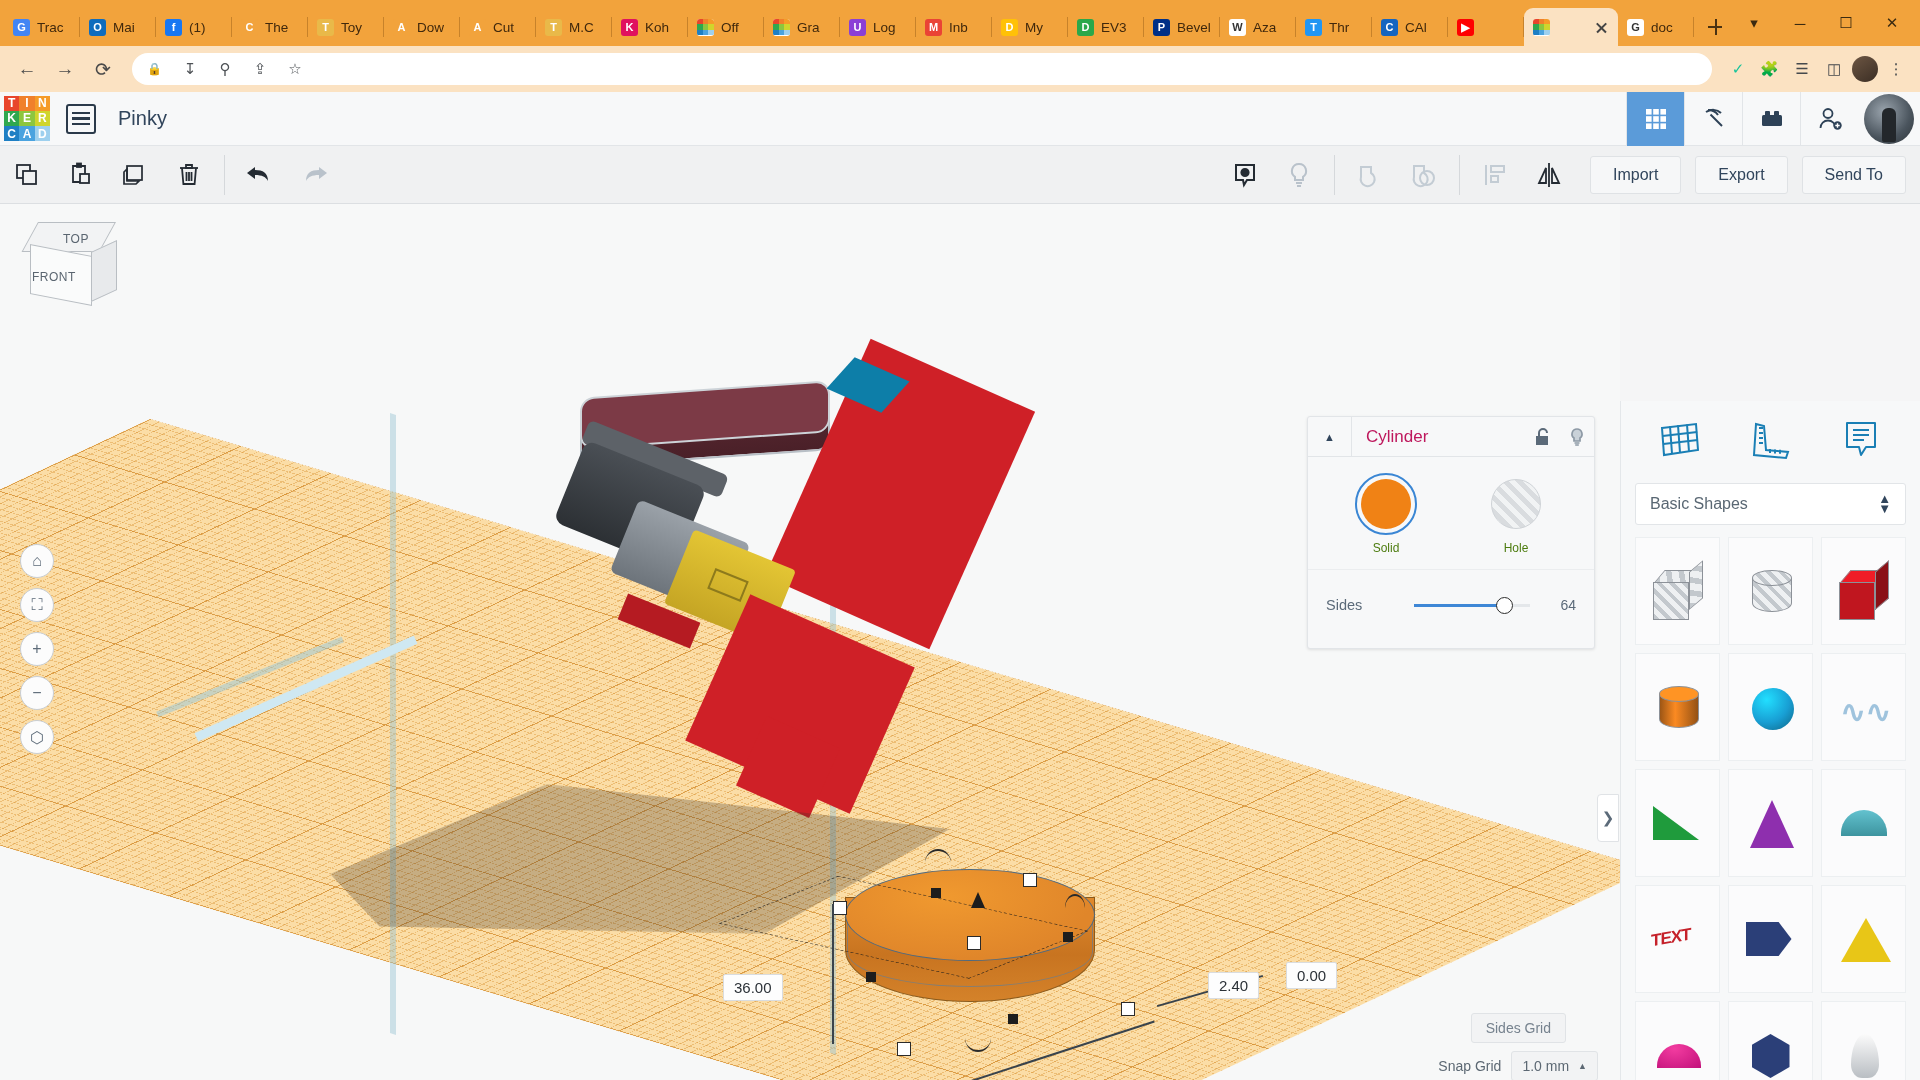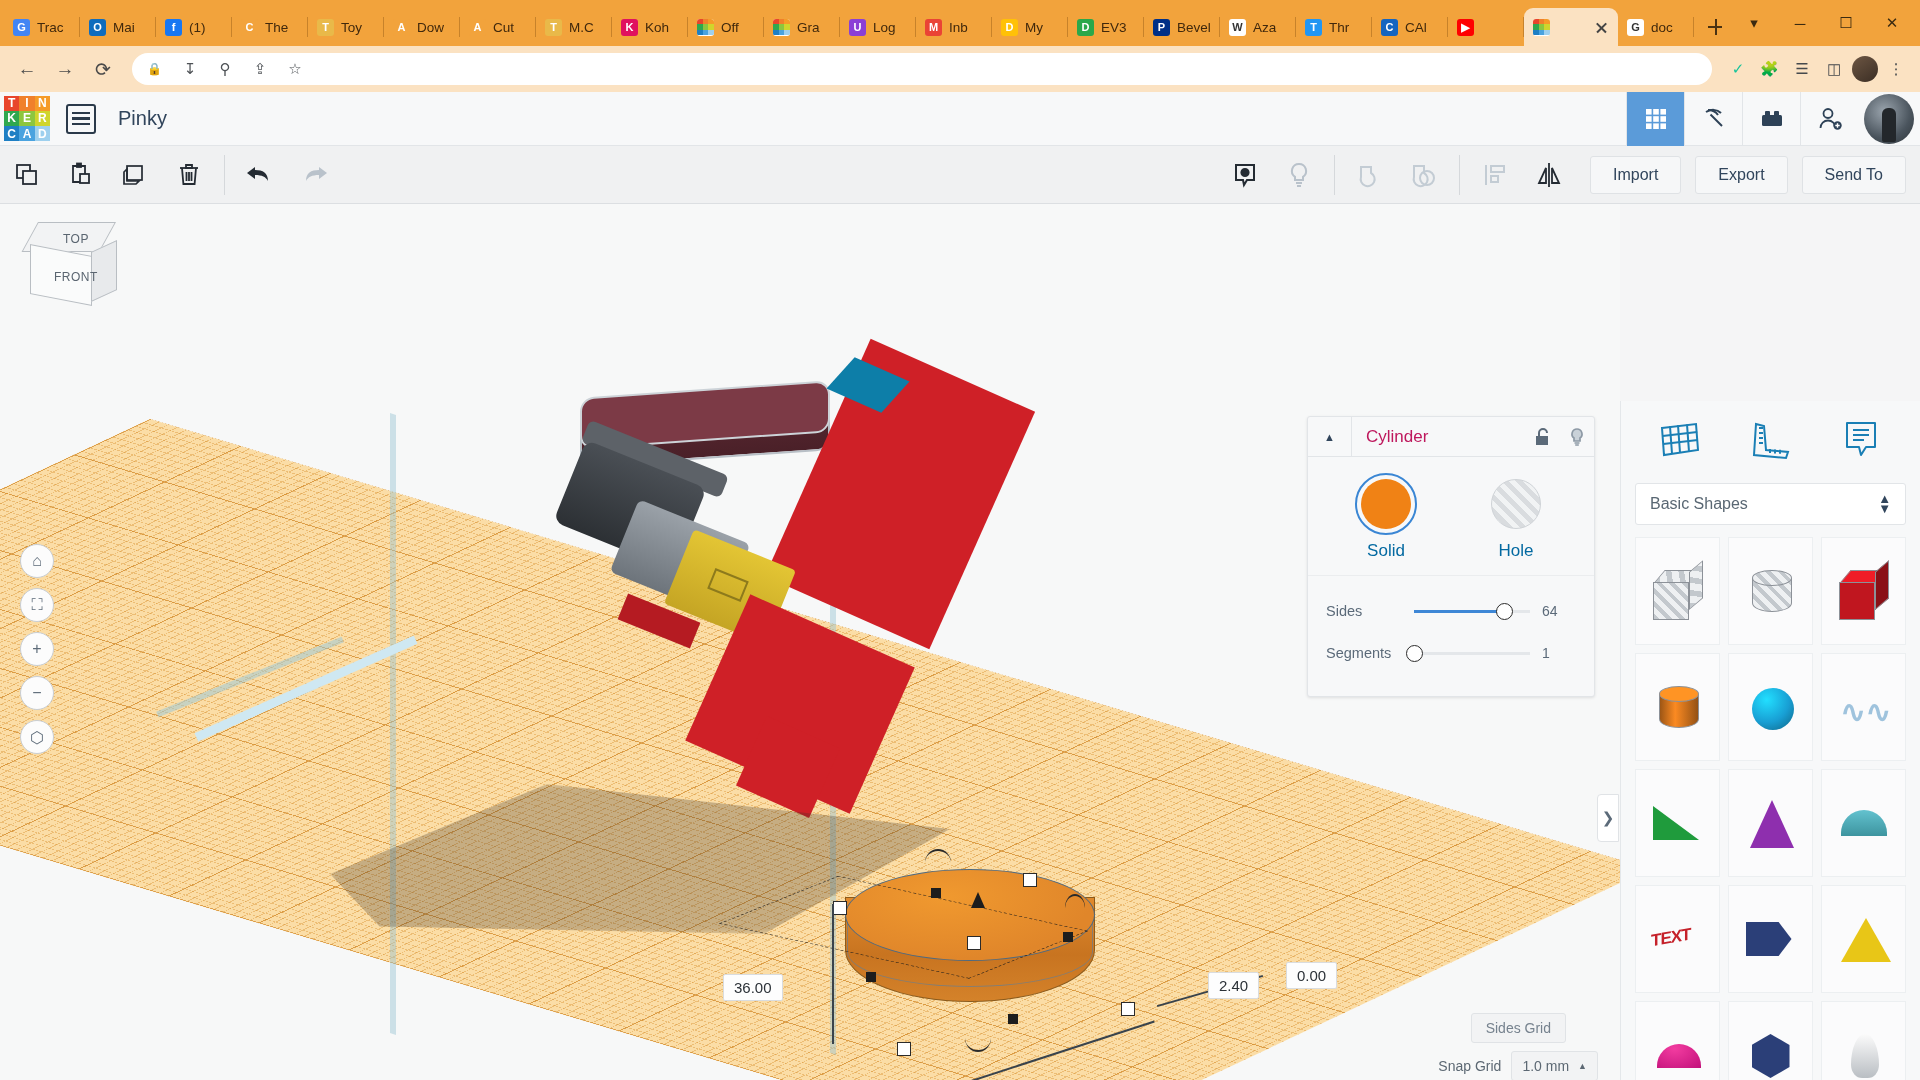--- a/index.html
+++ b/index.html
@@ -164,29 +164,29 @@
      justify-content:center; border-right:1px solid #e2e5e8; color:#31455c; font-size:11px; }
   #insp-title { flex:1; padding-left:14px; font-size:17px; color:#be185d; }
   .insp-hic { width:34px; height:40px; display:flex; align-items:center;
      justify-content:center; color:#5b6a79; }
   #insp-modes { display:flex; justify-content:center; gap:54px; padding:22px 0 14px; }
   .mode { width:76px; text-align:center; }
   .mode .swatch { width:50px; height:50px; border-radius:50%; margin:0 auto 12px; }
   .mode.solid .swatch { background:#f08215; outline:2.5px solid #3a86d4; outline-offset:4px; }
   .mode.hole .swatch { border:1px solid #cfd3d7;
      background:repeating-linear-gradient(45deg,#d9dcdf 0 5px,#f1f3f4 5px 10px); }
-  .mode .mlabel { font-size:17px; color:#0369a1; }
+  .mode .mlabel { font-size:12px; color:#4d7c0f; }
   #insp-sliders { padding:14px 18px 22px; border-top:1px solid #ebedef; }
   .srow { display:flex; align-items:center; height:42px; }
   .slabel { width:76px; font-size:14.5px; color:#5b6a79; }
   .strack { flex:1; height:3px; background:#e4e7ea; position:relative; margin:0 12px; }
   .sfill { position:absolute; left:0; top:0; height:3px; background:#3e87d6; }
   .sknob { position:absolute; top:-7px; width:17px; height:17px; border-radius:50%;
      background:#fff; border:1.6px solid #2c2c2c; }
-  .sval { width:34px; font-size:14px; color:#5b6a79; }
+  .sval { width:34px; text-align:right; font-size:14px; color:#5b6a79; }
 
   
   #panel-arrow { position:absolute; left:1597px; top:590px; width:22px; height:48px;
      background:#fff; border:1px solid #e0e3e6; border-radius:4px 0 0 4px;
      display:flex; align-items:center; justify-content:center; color:#5b6a79;
      font-size:15px; }
 
   
   #shapes-panel { position:absolute; left:1620px; top:197px; width:300px; height:883px;
      background:#f7f8f9; border-left:1px solid #e4e7ea; }
@@ -600,21 +600,21 @@
     </div>
     <div class="mdl" style="left:330px;top:580px;width:620px;height:150px;
       background:rgba(60,50,40,.28);
       clip-path:polygon(0 60%,35% 0,100% 30%,70% 100%,8% 95%);filter:blur(3px);"></div>
 
     <div id="viewcube">
       <div class="cube-top"></div>
       <div class="cube-front"></div>
       <div class="cube-side"></div>
       <div class="cube-lbl" style="left:33px;top:10px;">TOP</div>
-      <div class="cube-lbl" style="left:24px;top:48px;text-align:center;">FRONT</div>
+      <div class="cube-lbl" style="left:2px;top:48px;text-align:center;">FRONT</div>
     </div>
 
     <div id="viewnav">
       <div class="vnav">⌂</div>
       <div class="vnav">⛶</div>
       <div class="vnav">+</div>
       <div class="vnav">−</div>
       <div class="vnav">⬡</div>
     </div>
 
@@ -692,28 +692,20 @@
     </div>
     <div id="insp-sliders">
         <div class="srow">
           <span class="slabel">Sides</span>
           <span class="strack">
             <span class="sfill" style="width:78%"></span>
             <span class="sknob" style="left:calc(78% - 8px)"></span>
           </span>
           <span class="sval">64</span>
         </div>
-        <div class="srow">
-          <span class="slabel">Segments</span>
-          <span class="strack">
-            <span class="sfill" style="width:0%"></span>
-            <span class="sknob" style="left:calc(0% - 8px)"></span>
-          </span>
-          <span class="sval">1</span>
-        </div>
       </div>
   </div>
 
   <div id="panel-arrow">❯</div>
 
   <div id="shapes-panel">
     <div id="shape-tools">
       <div class="stool">
         <svg width="44" height="40" viewBox="0 0 44 40" fill="none" stroke="#1a7fb5" stroke-width="2">
           <path d="M4 8 L38 4 L40 30 L6 35 Z"></path>

